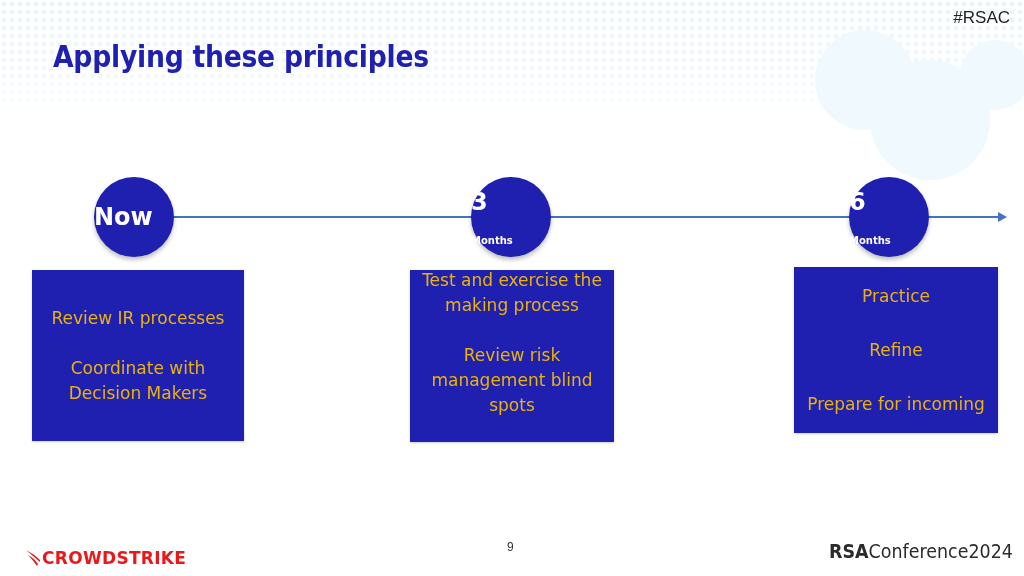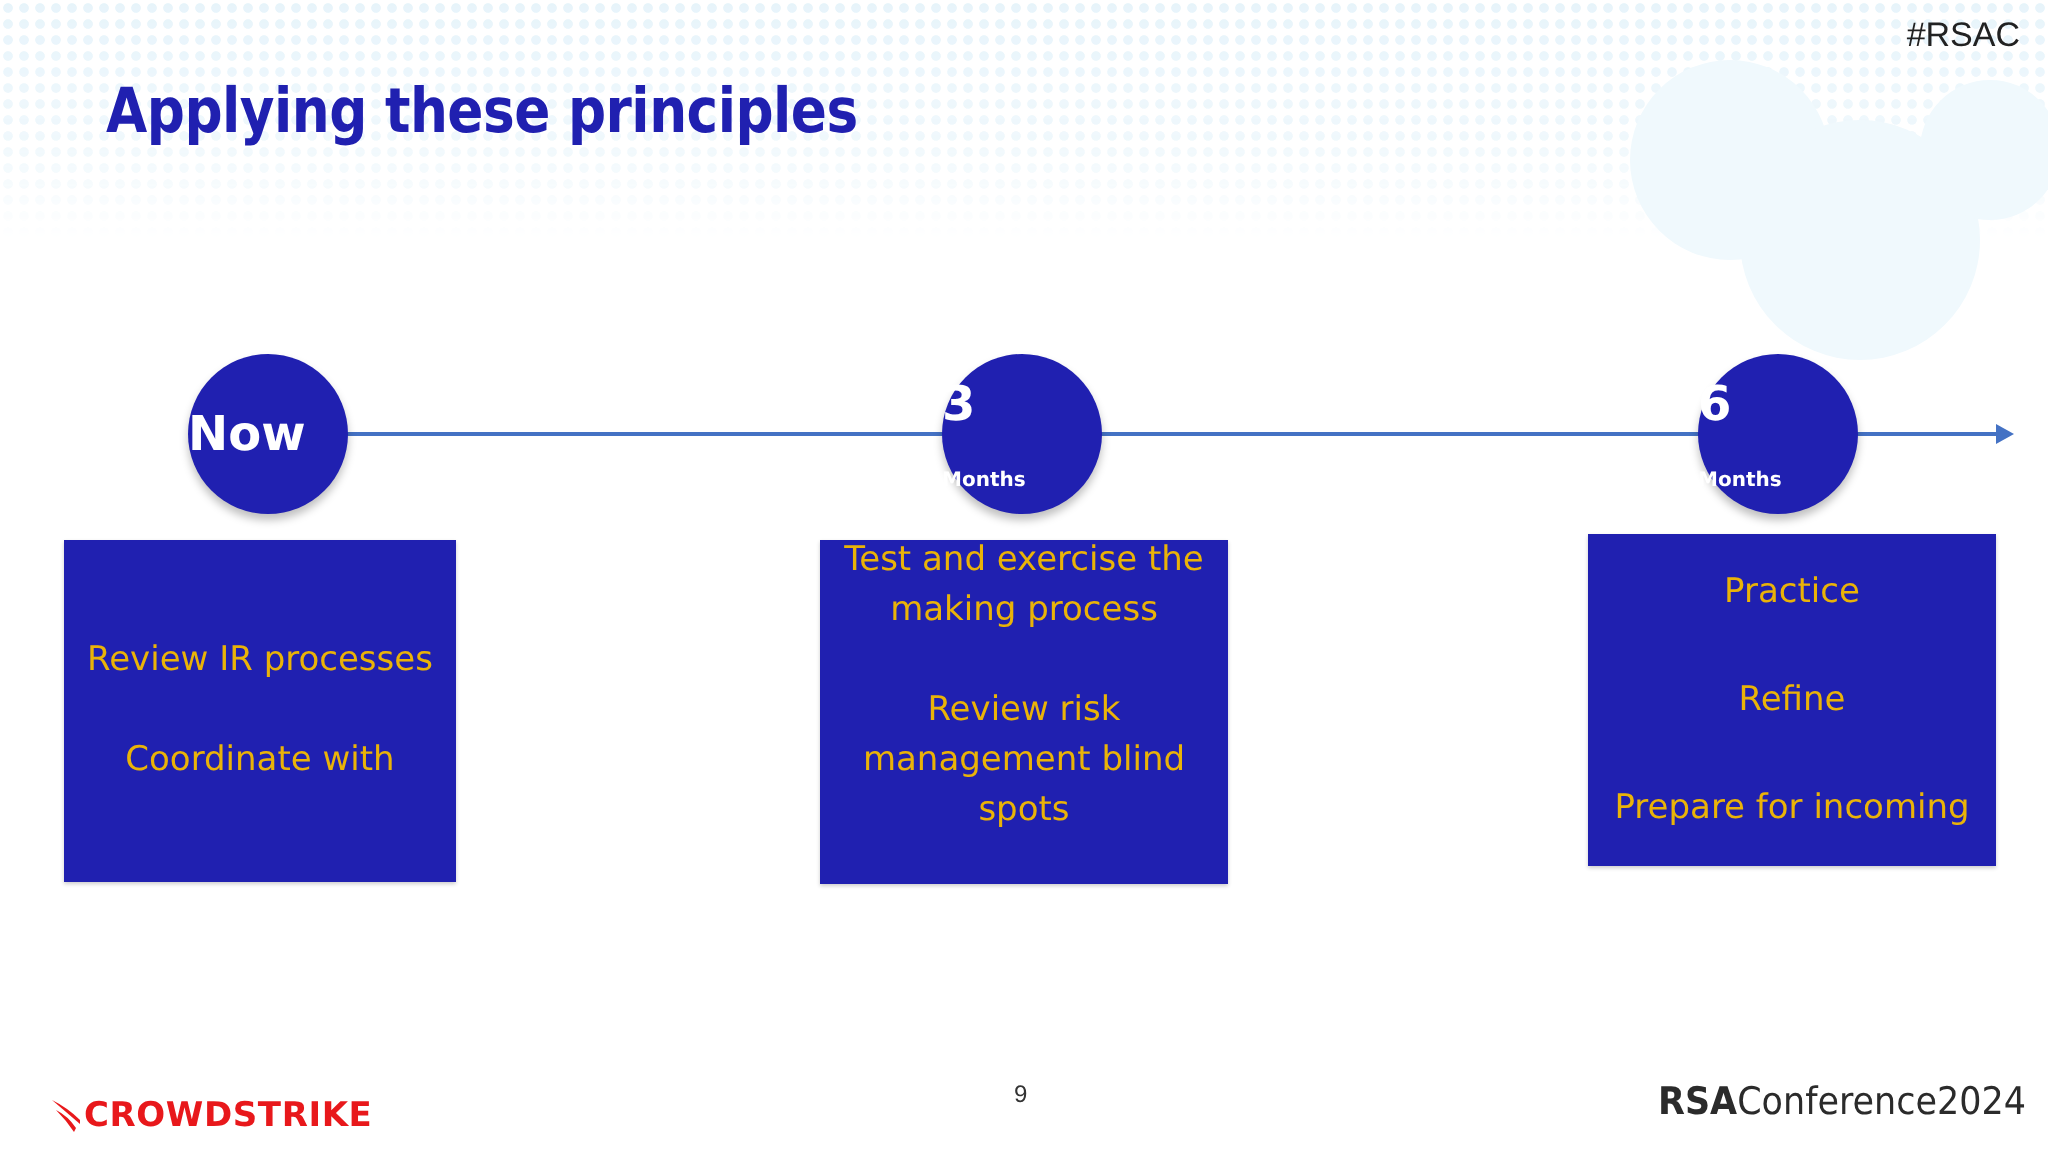--- a/index.html
+++ b/index.html
@@ -46,24 +46,25 @@
 </div>
 <div class="milestone" style="left:471px;top:177px;">
   <span class="ms-main">3</span>
   <span class="ms-sub">Months</span>
 </div>
 <div class="milestone" style="left:849px;top:177px;">
   <span class="ms-main">6</span>
   <span class="ms-sub">Months</span>
 </div>
 
-<div class="box" style="left:32px;top:270px;width:196px;height:171px;">
+<div class="box" style="left:32px;top:270px;width:212px;height:171px;">
   <p>Review IR processes</p>
   <div class="gap"></div>
   <p>Coordinate with</p>
+  <p>Decision Makers</p>
 </div>
 
 <div class="box" style="left:410px;top:270px;width:204px;height:172px;justify-content:flex-start;overflow:hidden;">
   <p style="margin-top:-2px;">Test and exercise the</p>
   <p>making process</p>
   <div class="gap"></div>
   <p>Review risk</p>
   <p>management blind</p>
   <p>spots</p>
 </div>

